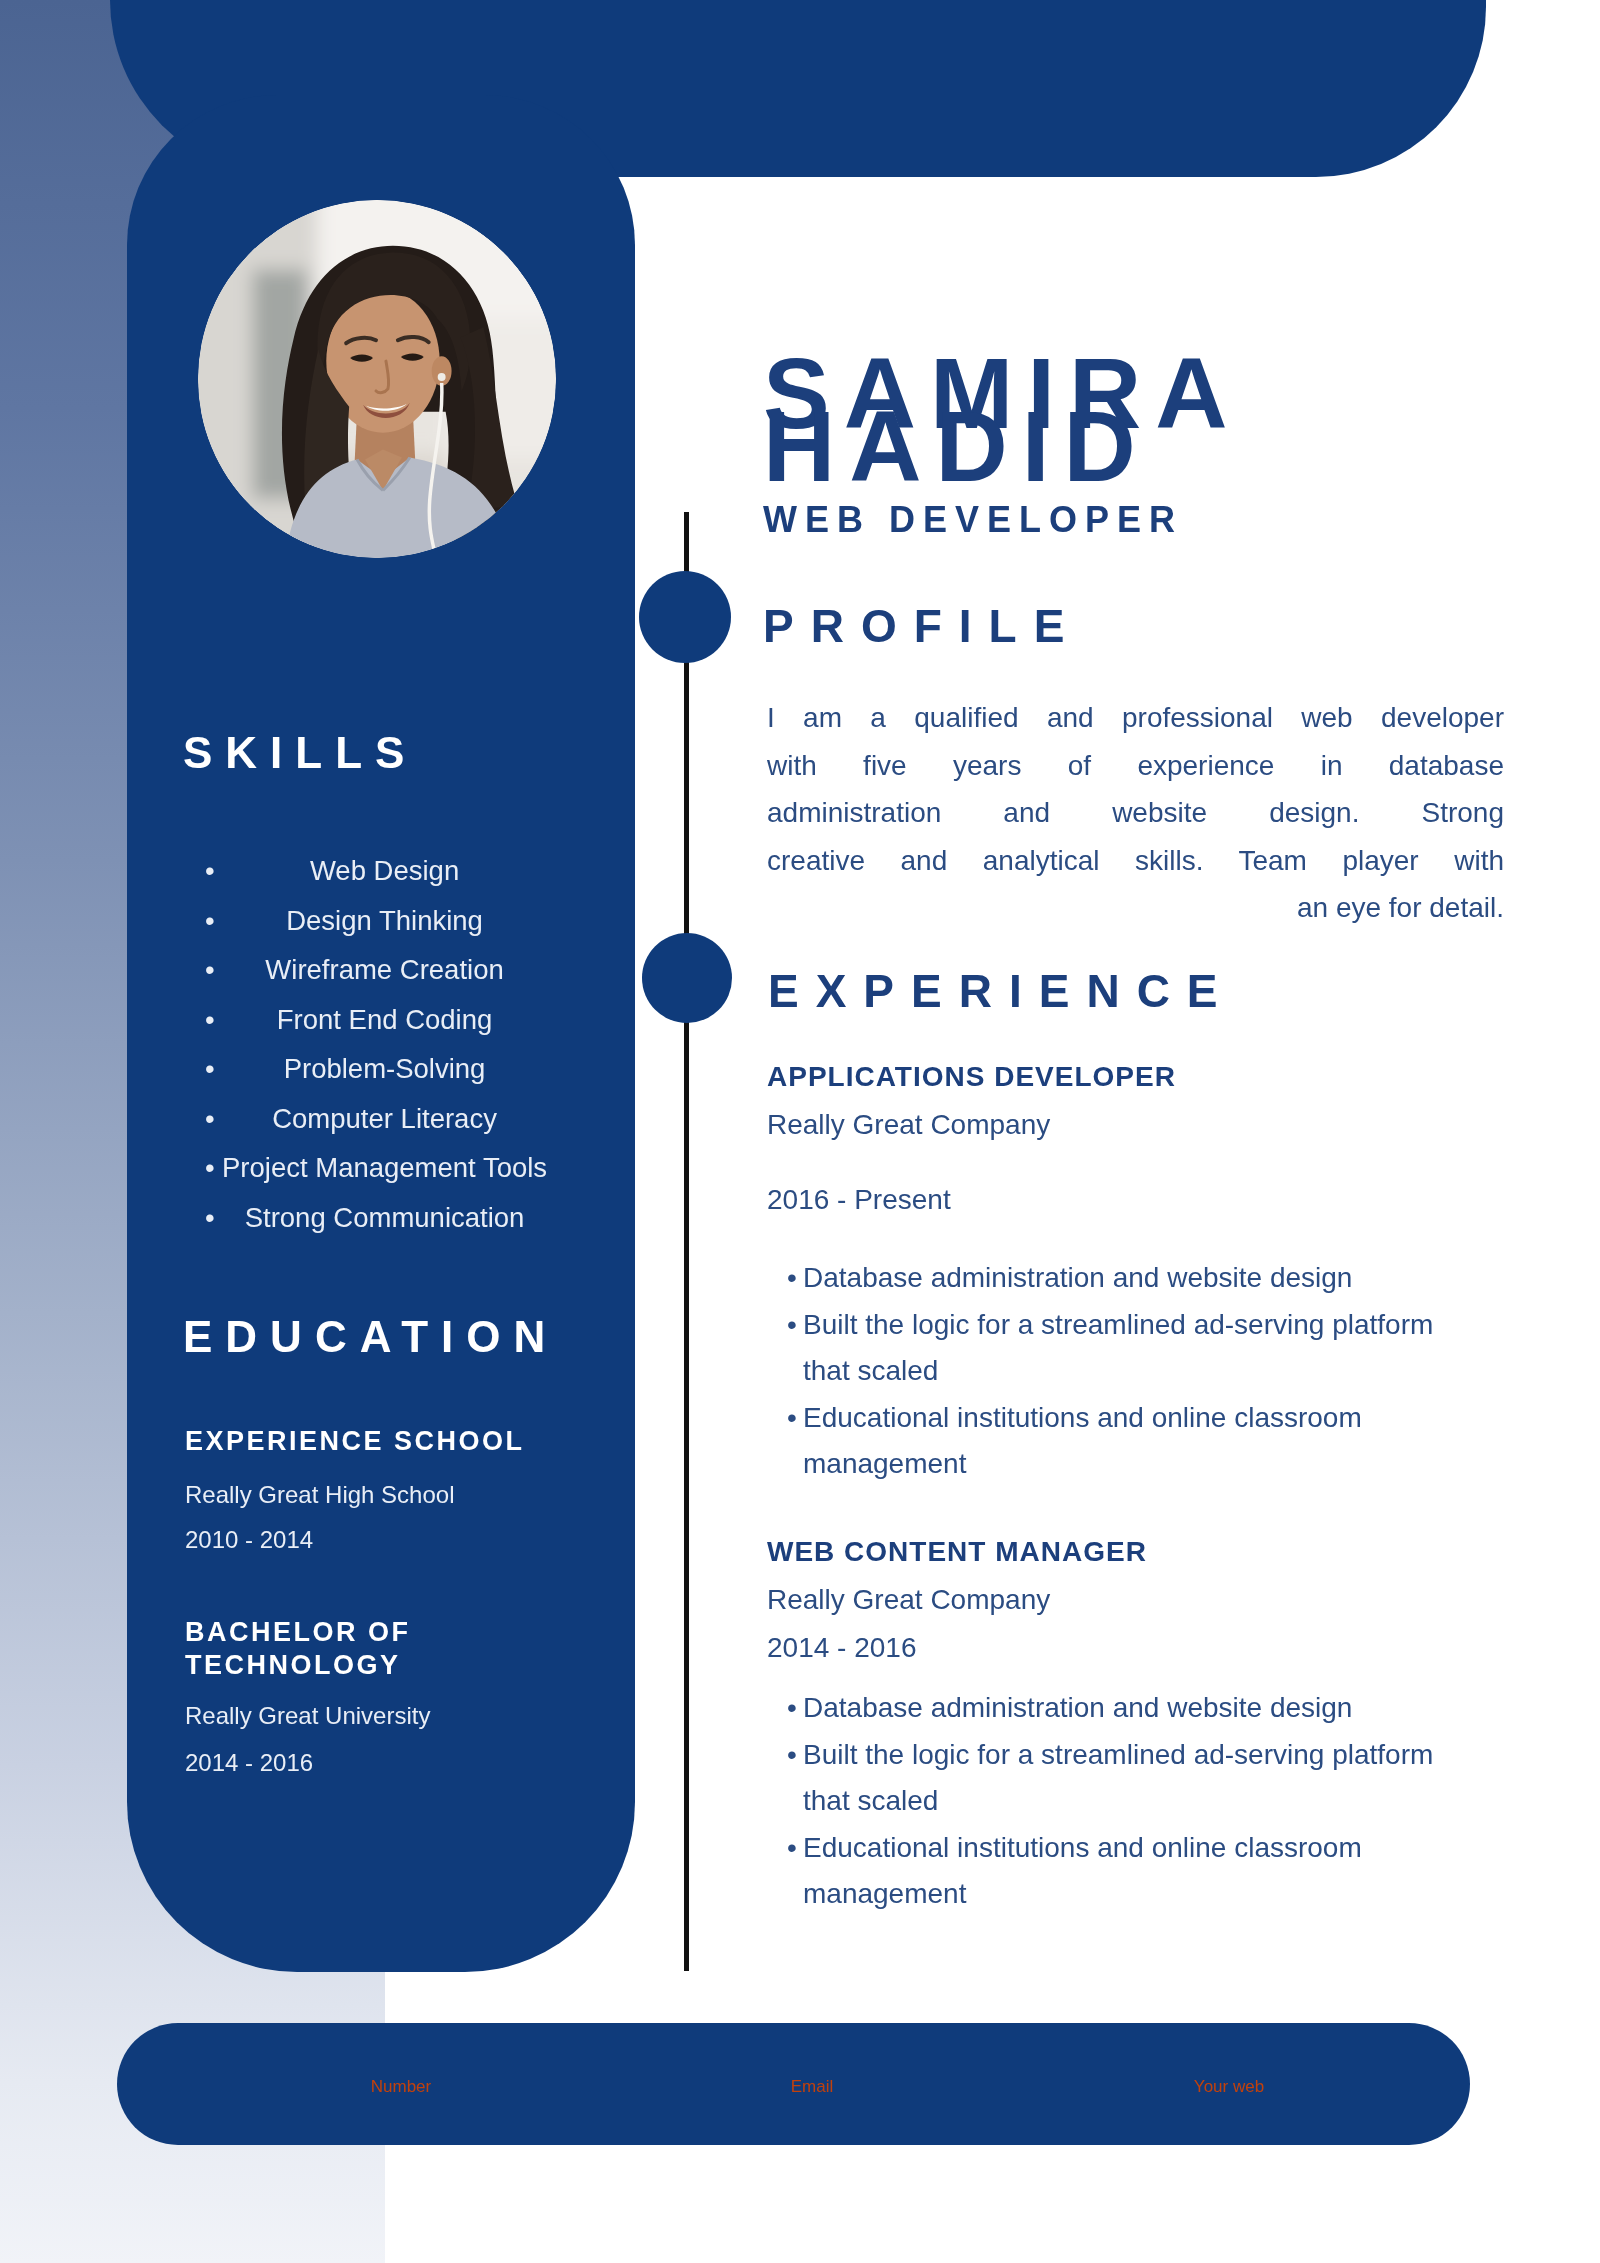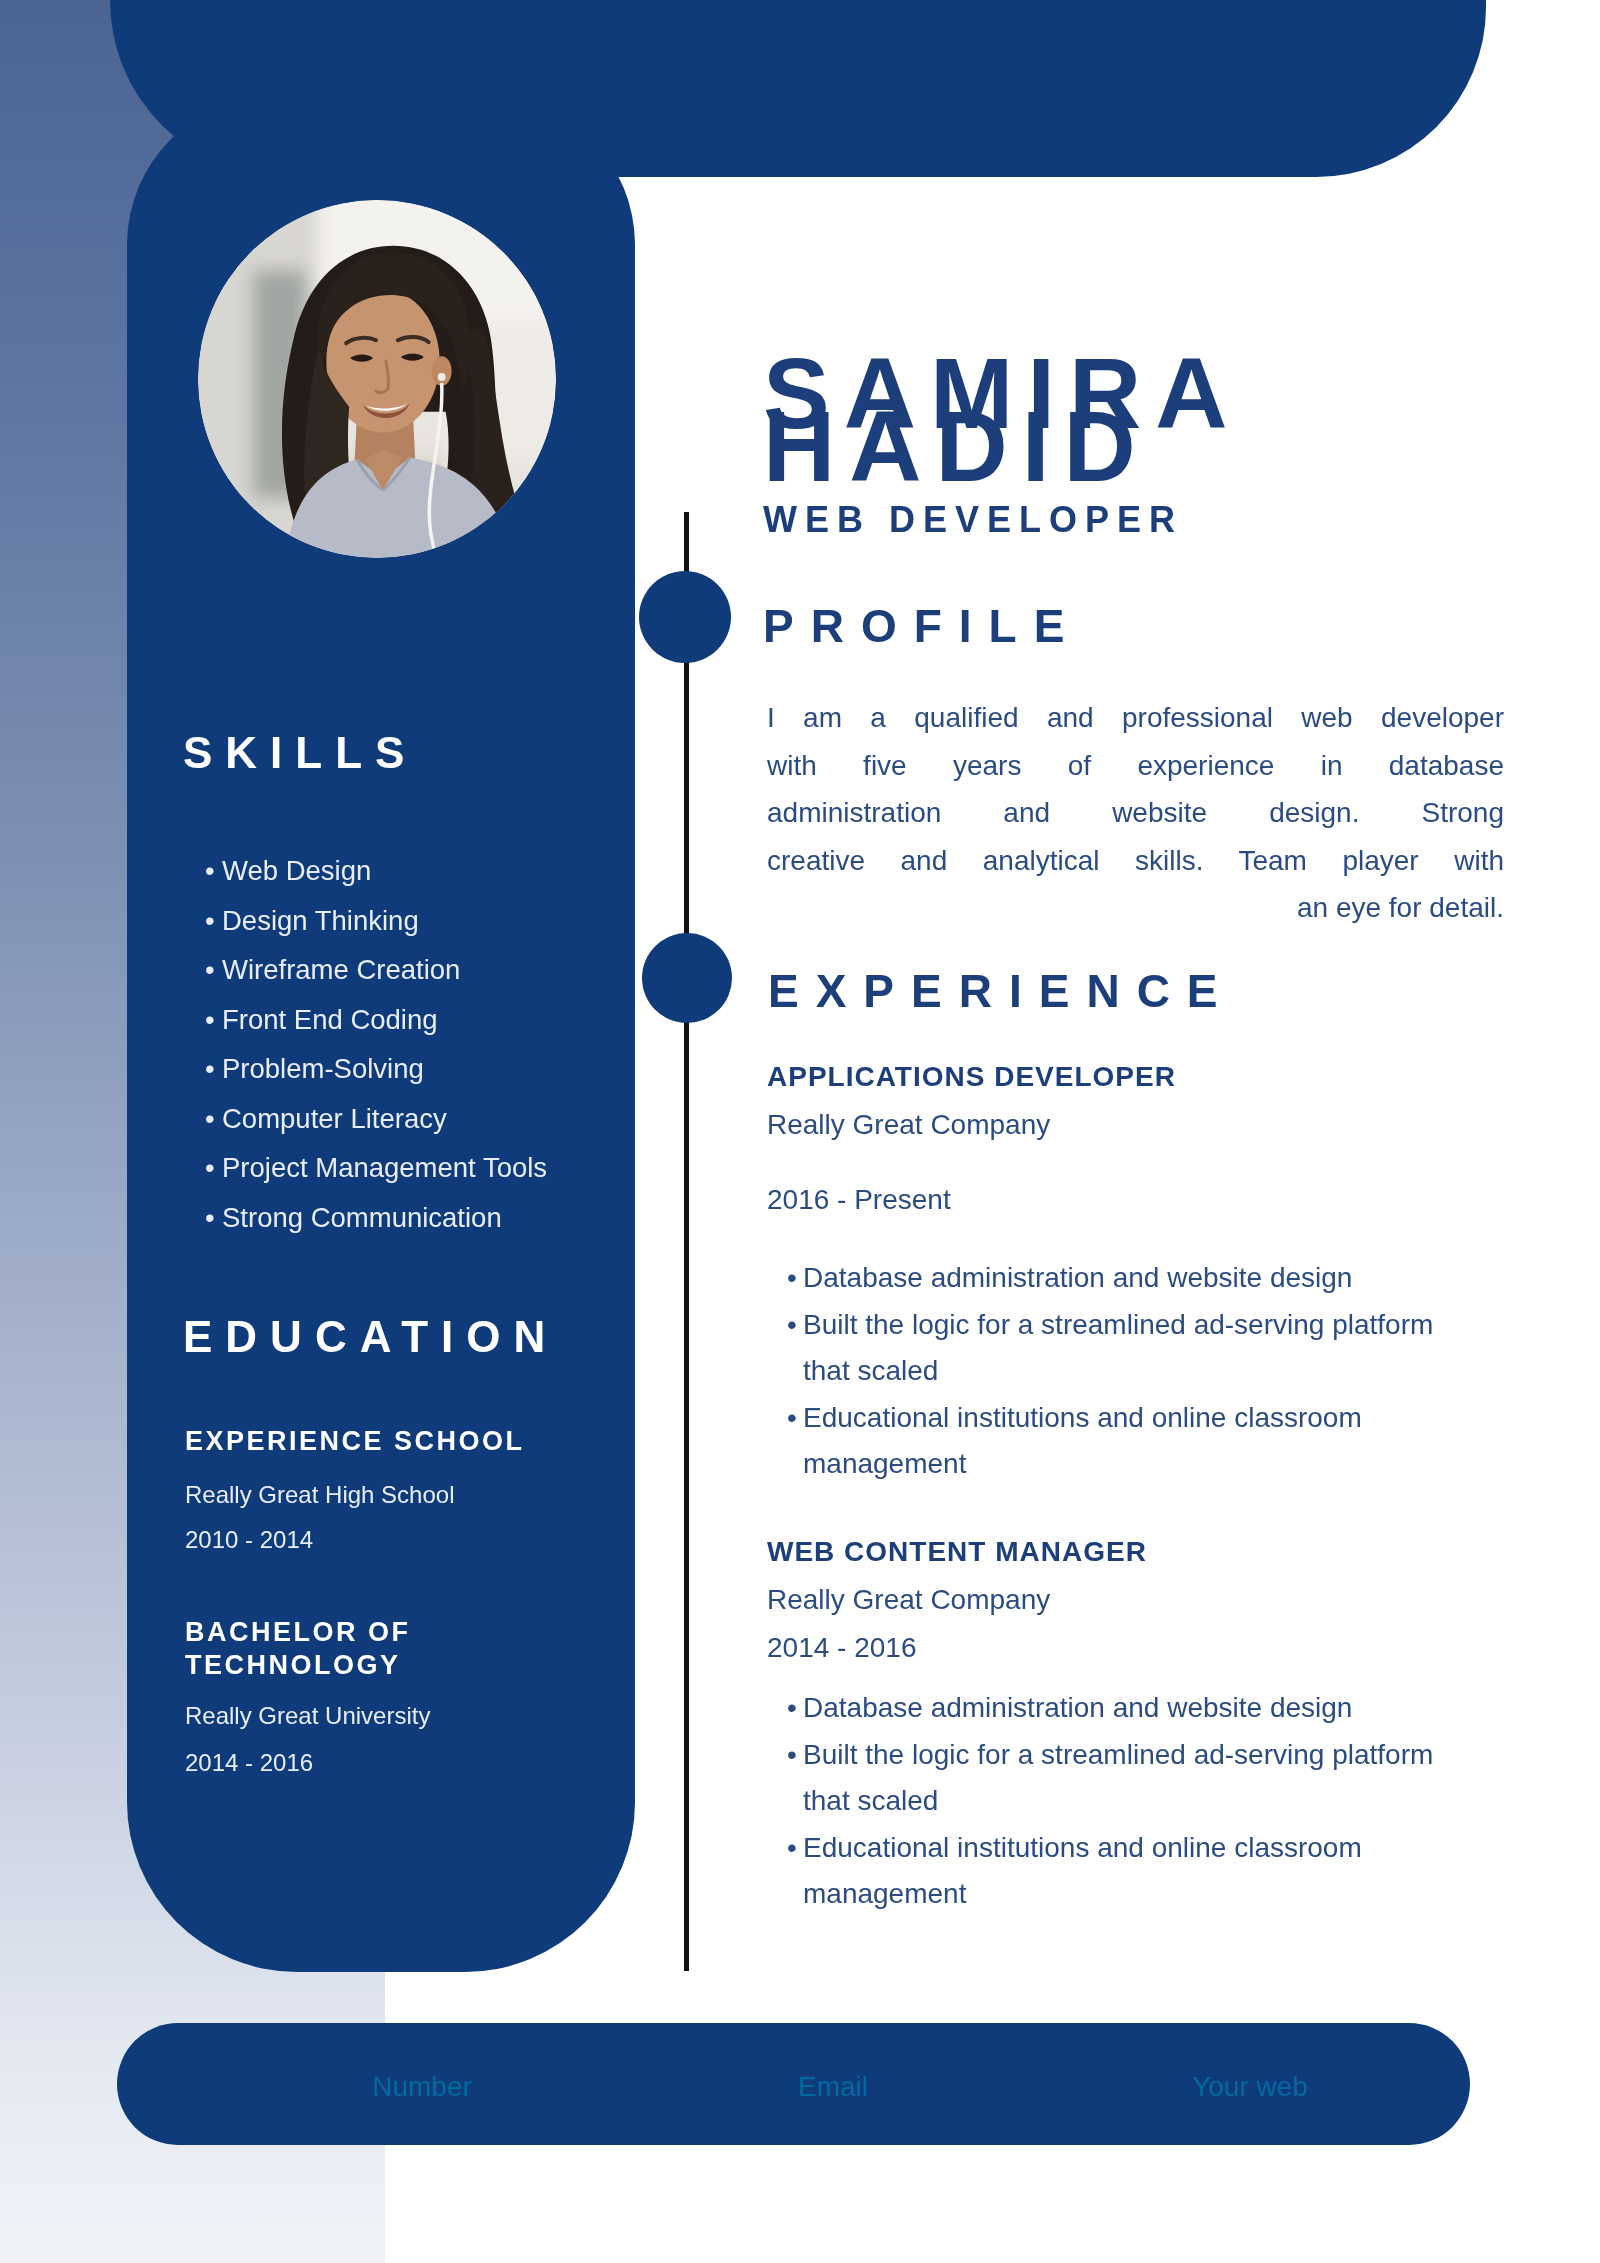--- a/index.html
+++ b/index.html
@@ -63,35 +63,35 @@
     color:var(--heading); font-weight:700; white-space:nowrap;}
   .xcompany,.xdates{ left:767px; font-size:28px; line-height:36px; color:var(--body); white-space:nowrap;}
   .xbullets{ left:787px; width:680px; font-size:28px; line-height:46.5px; color:var(--body);}
   .xbullet{ position:relative; padding-left:16px; }
   .xbullet::before{ content:"\2022"; position:absolute; left:0; top:0; }
 
   
   .side-head{ left:183px; font-size:44px; line-height:50px; letter-spacing:13px;
     color:var(--white); font-weight:700; white-space:nowrap;}
   .skills-list{ left:205px; top:846px; font-size:27.5px; line-height:49.5px;
-    color:var(--softwhite);}
+    color:var(--softwhite);text-align:center;}
   .skill{ position:relative; padding-left:17px; white-space:nowrap;}
   .skill::before{ content:"\2022"; position:absolute; left:0; top:0;}
   .edu-degree{ left:185px; font-size:27px; line-height:33px; letter-spacing:2.5px;
     color:var(--white); font-weight:700;}
   .edu-school,.edu-dates{ left:185px; font-size:24px; line-height:36px;
     color:var(--softwhite); white-space:nowrap;}
 
   
   .footer-bar{
     position:absolute; left:117px; top:2023px; width:1353px; height:122px;
     background:var(--navy); border-radius:61px;
   }
   .foot-label{ position:absolute; top:2072px; transform:translateX(-50%);
-    font-size:28px; line-height:30px; color:#0369a1; white-space:nowrap;margin-left:21px;}
+    font-size:17px; line-height:30px; color:#c2410c; white-space:nowrap;}
   .foot-number{ left:401px; } .foot-email{ left:812px; } .foot-web{ left:1229px; }
 </style>
 </head>
 <body>
 
 <div id="page">
 
   <div class="bg-strip"></div>
   <div class="header-shape"></div>
   <div class="sidebar-shape"></div>

